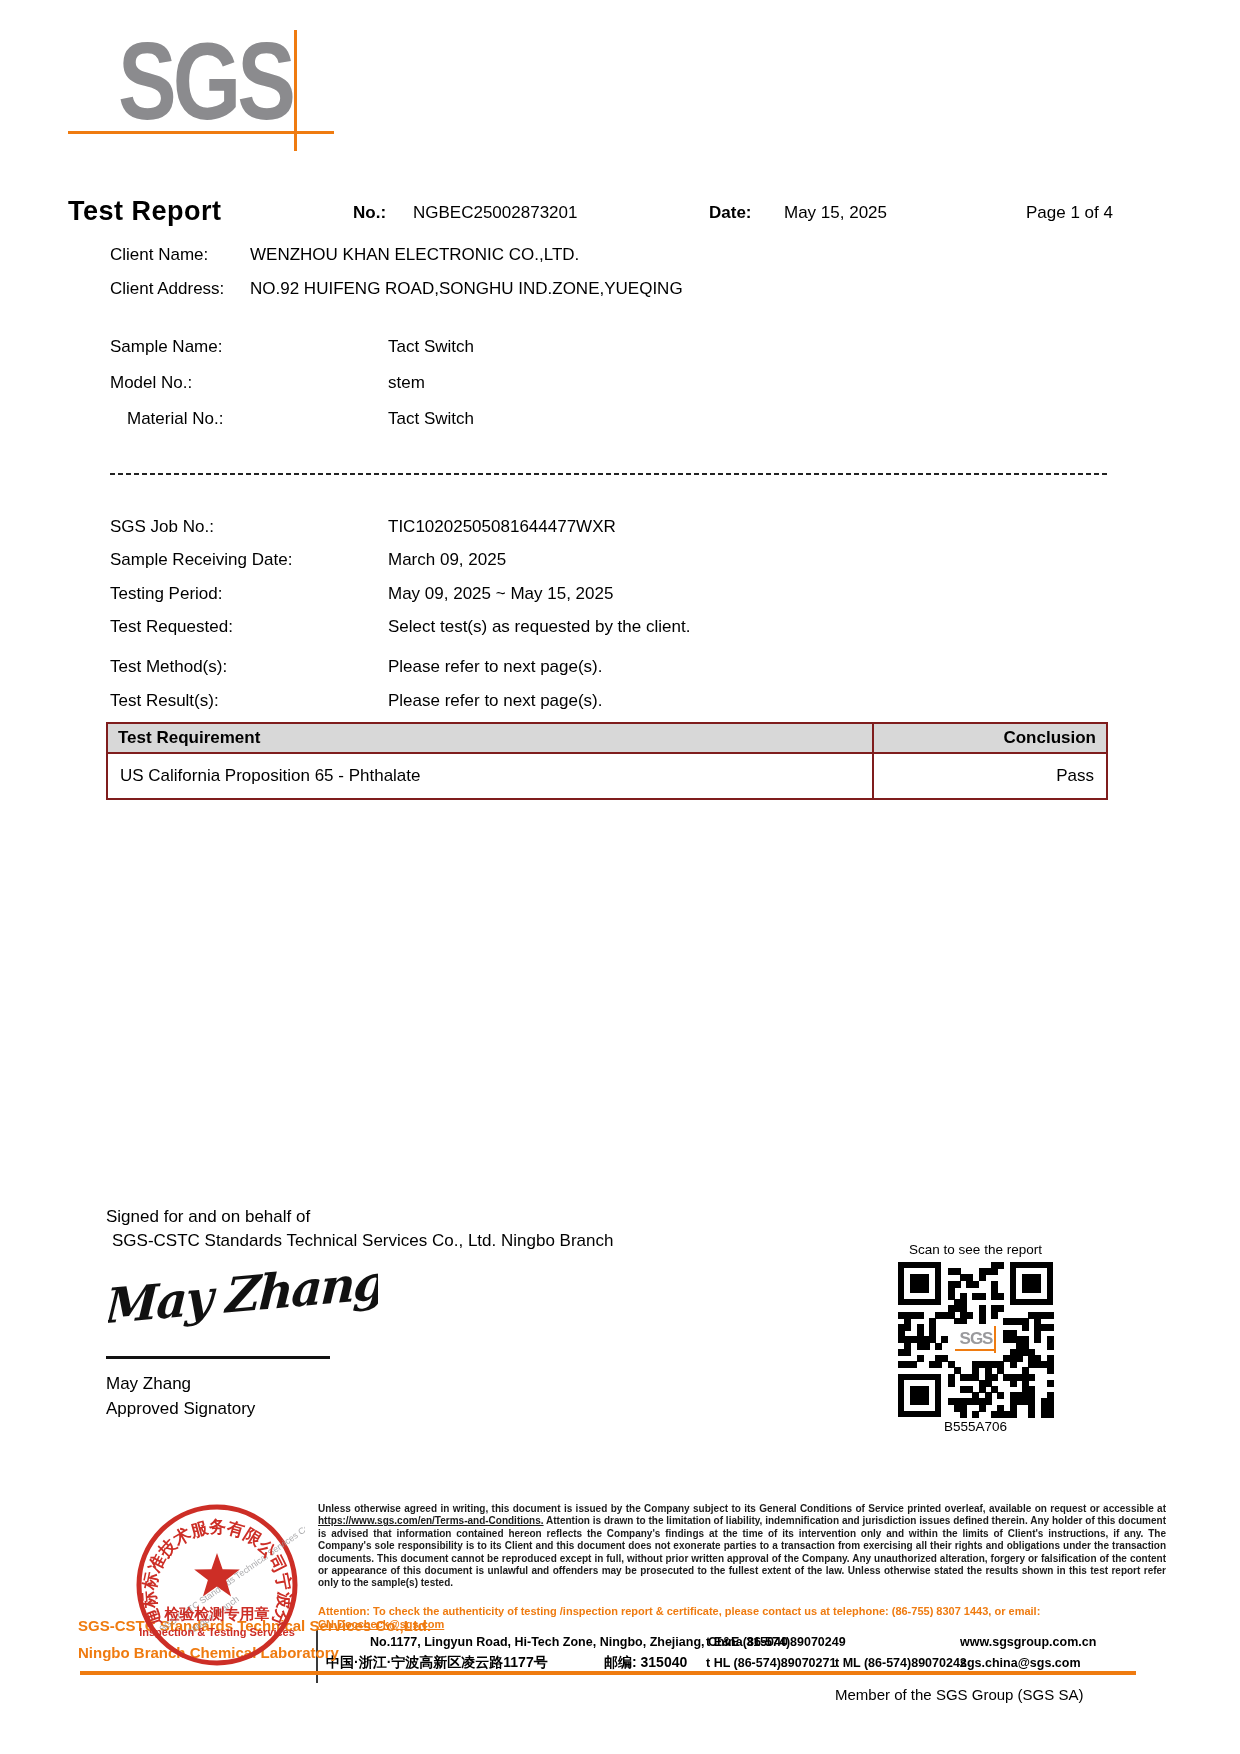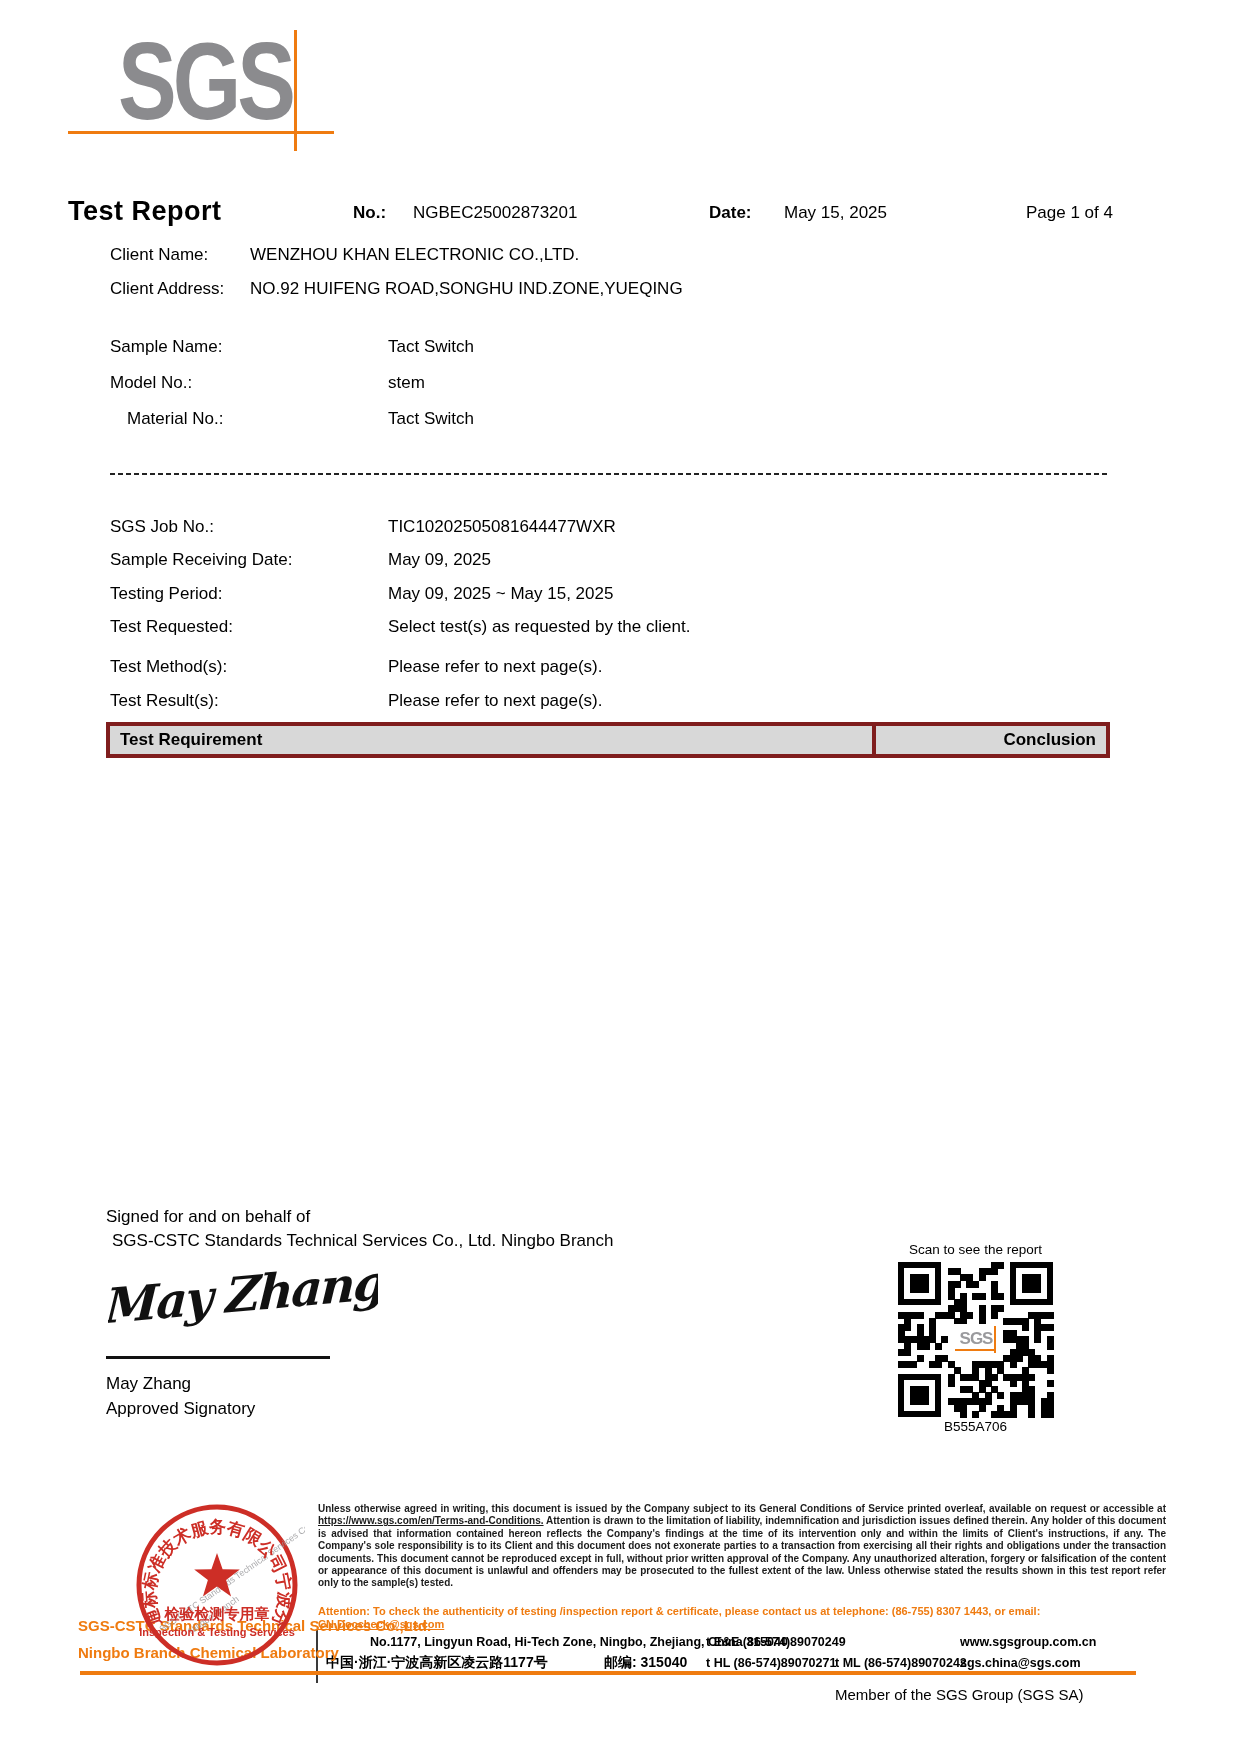--- a/index.html
+++ b/index.html
@@ -13,21 +13,21 @@
   .logo-vline{position:absolute;left:294px;top:30px;width:3px;height:121px;background:#ef7b10;}
   
   .title{font-size:27px;font-weight:700;letter-spacing:.5px;}
   .t17{font-size:17px;}
   .b{font-weight:700;}
   
   .dashes{position:absolute;left:110px;top:473px;width:1000px;height:2px;
           background:repeating-linear-gradient(90deg,#222 0 5px,transparent 5px 8px);}
   
   .results{position:absolute;left:106px;top:722px;width:1000px;border-collapse:collapse;table-layout:fixed;}
-  .results th,.results td{border:4px solid #7f1d1d;font-size:17px;overflow:hidden;margin-left:36px;}
+  .results th,.results td{border:2px solid #7f1d1d;font-size:17px;overflow:hidden;margin-left:36px;}
   .results thead th{background:#d8d8d8;height:28px;padding:0 10px;text-align:left;}
   .results thead th.center,.results td.center{text-align:right;}
   .results td{height:44px;padding:0 12px;background:#fff;}
   
   .sig-rule{position:absolute;left:106px;top:1356px;width:224px;height:3px;background:#111;}
   
   .qr-box{position:absolute;left:898px;top:1262px;width:155px;height:155px;background:#fff;}
   .qr-mods{position:absolute;inset:0;}
   .qr-mods div{position:absolute;background:#000;}
   .finder{position:absolute;width:43px;height:43px;border:6px solid #000;box-sizing:border-box;background:#fff;}
@@ -79,21 +79,21 @@
   <div class="abs t17" style="left:110px;top:373px;">Model No.:</div>
   <div class="abs t17" style="left:388px;top:373px;">stem</div>
   <div class="abs t17" style="left:127px;top:409px;">Material No.:</div>
   <div class="abs t17" style="left:388px;top:409px;">Tact Switch</div>
 
   <div class="dashes"></div>
 
   <div class="abs t17" style="left:110px;top:517px;">SGS Job No.:</div>
   <div class="abs t17" style="left:388px;top:517px;">TIC10202505081644477WXR</div>
   <div class="abs t17" style="left:110px;top:550px;">Sample Receiving Date:</div>
-  <div class="abs t17" style="left:388px;top:550px;">May 09, 2025</div>
+  <div class="abs t17" style="left:388px;top:550px;">March 09, 2025</div>
   <div class="abs t17" style="left:110px;top:584px;">Testing Period:</div>
   <div class="abs t17" style="left:388px;top:584px;">May 09, 2025 ~ May 15, 2025</div>
   <div class="abs t17" style="left:110px;top:617px;">Test Requested:</div>
   <div class="abs t17" style="left:388px;top:617px;">Select test(s) as requested by the client.</div>
   <div class="abs t17" style="left:110px;top:657px;">Test Method(s):</div>
   <div class="abs t17" style="left:388px;top:657px;">Please refer to next page(s).</div>
   <div class="abs t17" style="left:110px;top:691px;">Test Result(s):</div>
   <div class="abs t17" style="left:388px;top:691px;">Please refer to next page(s).</div>
 
   <table class="results">
@@ -101,20 +101,24 @@
         <col style="width:766px">
         <col style="width:234px">
       </colgroup>
     <thead>
       <tr>
         <th class="b">Test Requirement</th>
         <th class="b center">Conclusion</th>
       </tr>
     </thead>
     <tbody>
+      <tr>
+        <td>US California Proposition 65 - Phthalate</td>
+        <td class="center">Pass</td>
+      </tr>
     </tbody>
   </table>
 
   <div class="abs t17" style="left:106px;top:1207px;">Signed for and on behalf of</div>
   <div class="abs t17" style="left:112px;top:1231px;">SGS-CSTC Standards Technical Services Co., Ltd. Ningbo Branch</div>
   <svg class="abs" style="left:108px;top:1256px;" width="270" height="100">
     <text x="6" y="66" font-family="DejaVu Serif, serif" font-style="italic" font-weight="bold" font-size="48" fill="#111" letter-spacing="-2" transform="rotate(-5 10 66) skewX(-8)">May Zhang</text>
   </svg>
   <div class="sig-rule"></div>
   <div class="abs t17" style="left:106px;top:1374px;">May Zhang</div>

